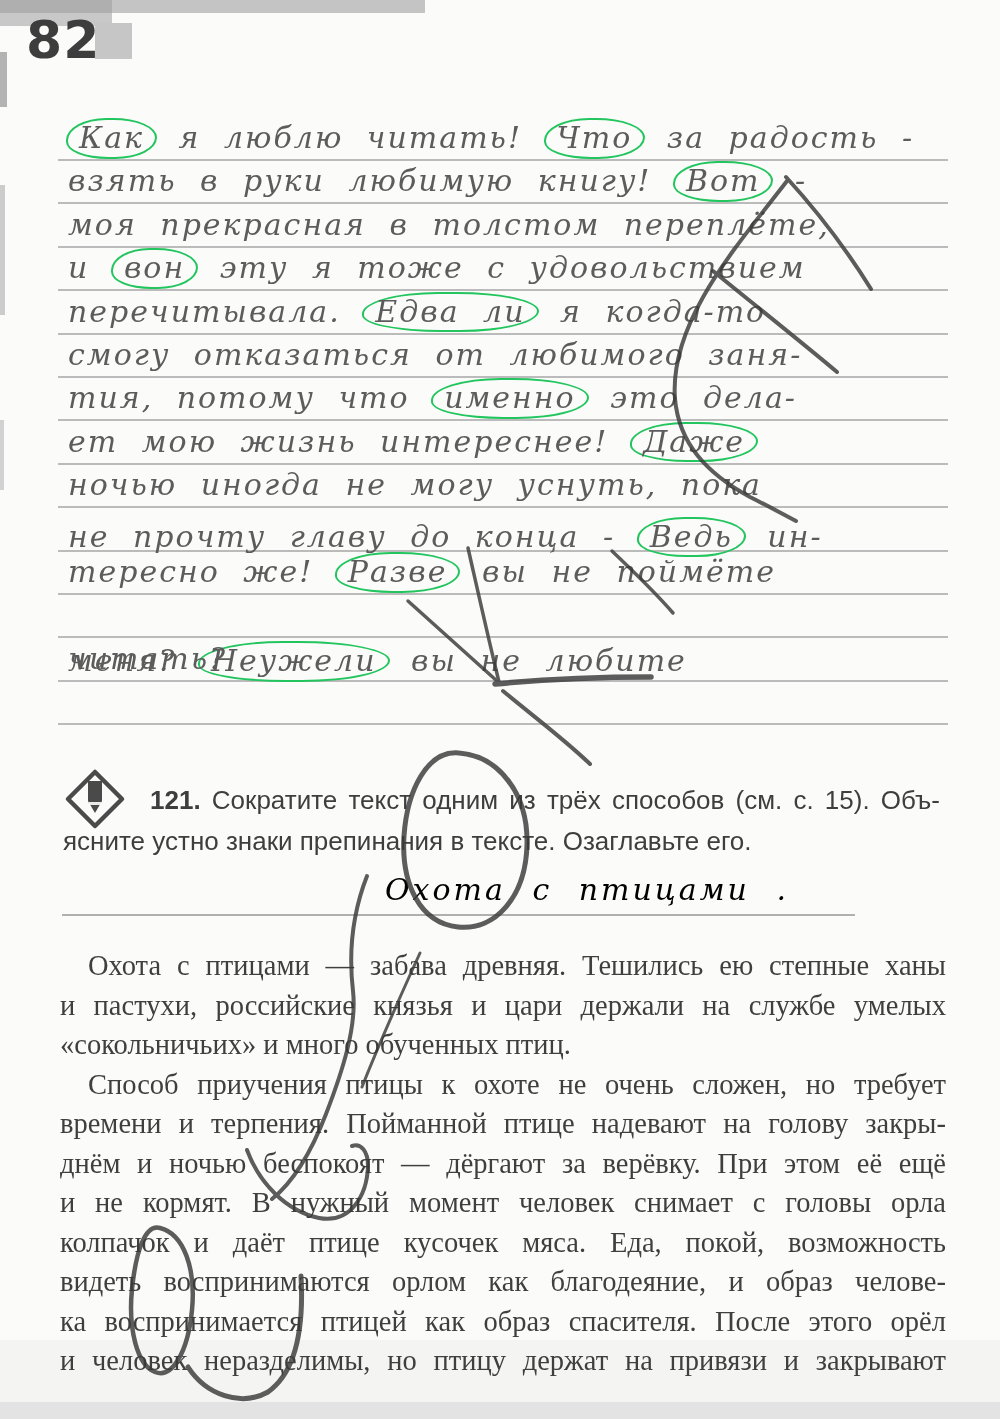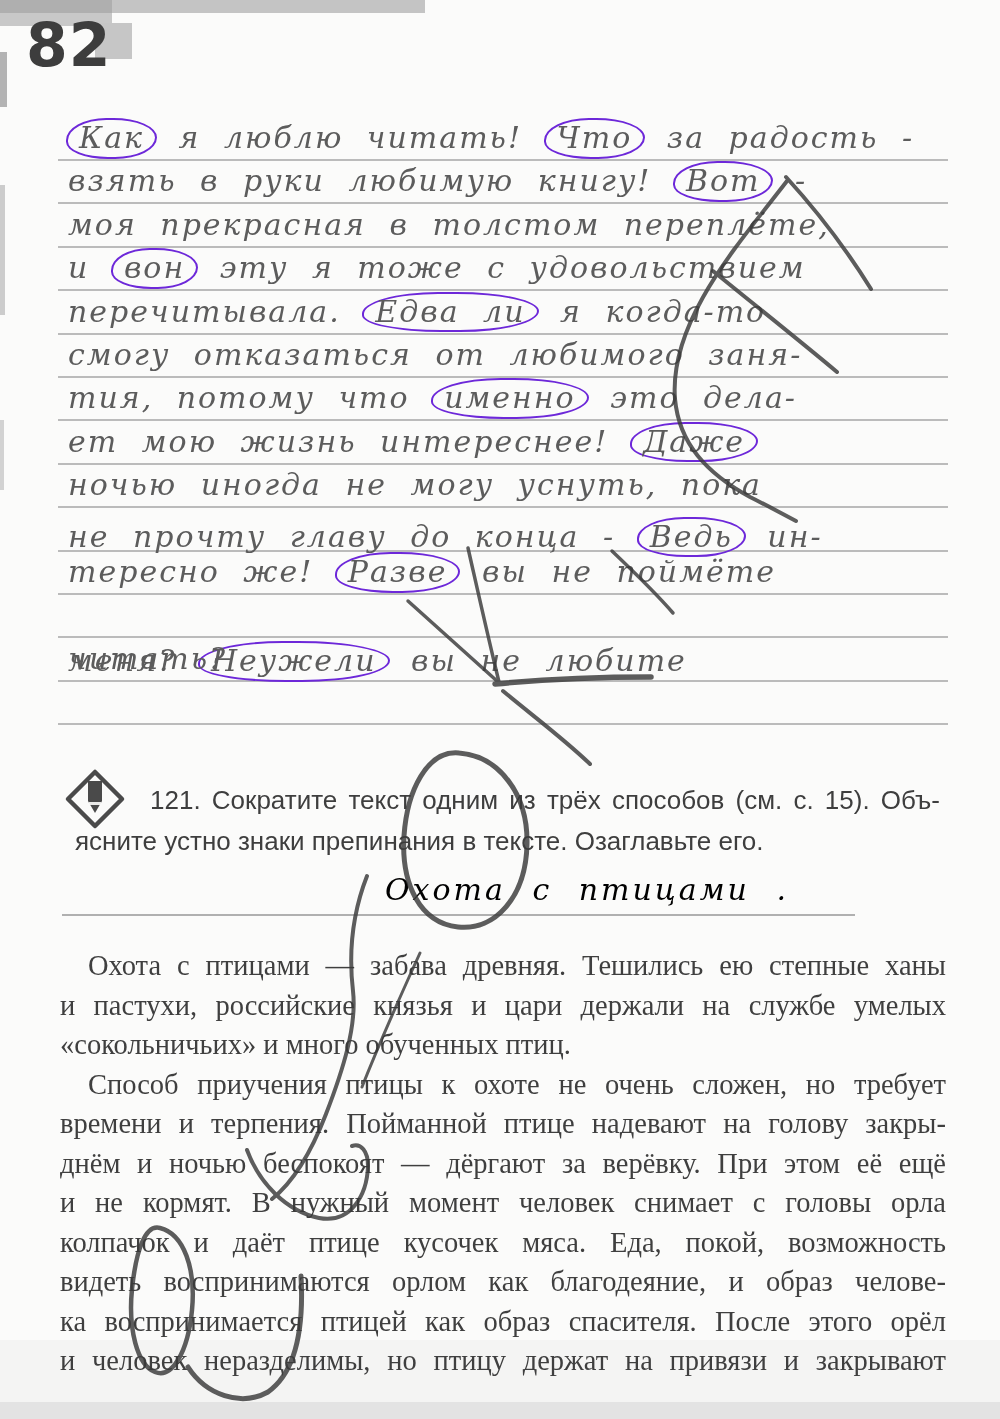--- a/index.html
+++ b/index.html
@@ -7,58 +7,57 @@
     position:relative;width:1000px;height:1419px;margin:0 auto;
     background:#fbfbfa;overflow:hidden;
     font-family:"Liberation Serif",serif;color:#454545;
   }
   
   .artifact{position:absolute;pointer-events:none;}
   
   .page-num{
     position:absolute;left:26px;top:10px;
     font-family:"DejaVu Sans",sans-serif;font-weight:bold;
-    font-size:60px;color:#3d3d3d;letter-spacing:1px;
+    font-size:52px;color:#3d3d3d;letter-spacing:1px;
   }
   
   .rule{position:absolute;left:58px;width:890px;height:2px;
     background:#a6a6a6;opacity:.75;}
   .title-rule{position:absolute;left:62px;top:914px;width:793px;height:2px;
     background:#9d9d9d;opacity:.8;}
   
   .hw-line{
     position:absolute;left:68px;height:42px;white-space:nowrap;
     font-family:"DejaVu Serif",serif;font-style:italic;
     font-size:30px;line-height:40px;color:#5c5c5c;
     letter-spacing:2px;word-spacing:12px;
   }
   .circled{
-    display:inline-block;border:2px solid #6d28d9;
+    display:inline-block;border:2px solid #22c55e;
     border-radius:48% 52% 50% 50% / 60% 52% 58% 46%;
     padding:1px 11px;margin:-3px -2px;line-height:1.15;
   }
   .hw-title{
     position:absolute;left:385px;top:872px;
     font-family:"DejaVu Serif",serif;font-style:italic;
     font-size:30px;color:#000000;letter-spacing:3px;word-spacing:14px;
     white-space:nowrap;
   }
   
   .ex-icon{position:absolute;left:64px;top:768px;}
   .ex-line1{
     position:absolute;left:150px;top:783px;width:790px;
     font-family:"Liberation Sans",sans-serif;font-size:26px;line-height:34px;
     color:#3e3e3e;text-align:justify;text-align-last:justify;
   }
-  .ex-line1 .ex-num{font-weight:normal;}
+  .ex-line1 .ex-num{font-weight:bold;}
   .ex-line2{
     position:absolute;left:63px;top:824px;width:877px;
     font-family:"Liberation Sans",sans-serif;font-size:26px;line-height:34px;
     color:#3e3e3e;
-    margin-left:12px;
   }
   
   .body-text{position:absolute;left:60px;top:946px;width:886px;
     font-size:28.5px;line-height:39.5px;color:#3f3f3f;}
   .pline{text-align:justify;text-align-last:justify;}
   .pline.first{text-indent:28px;}
   .pline.last{text-align-last:left;}
   
   .scribble{position:absolute;left:0;top:0;pointer-events:none;}
 </style>

